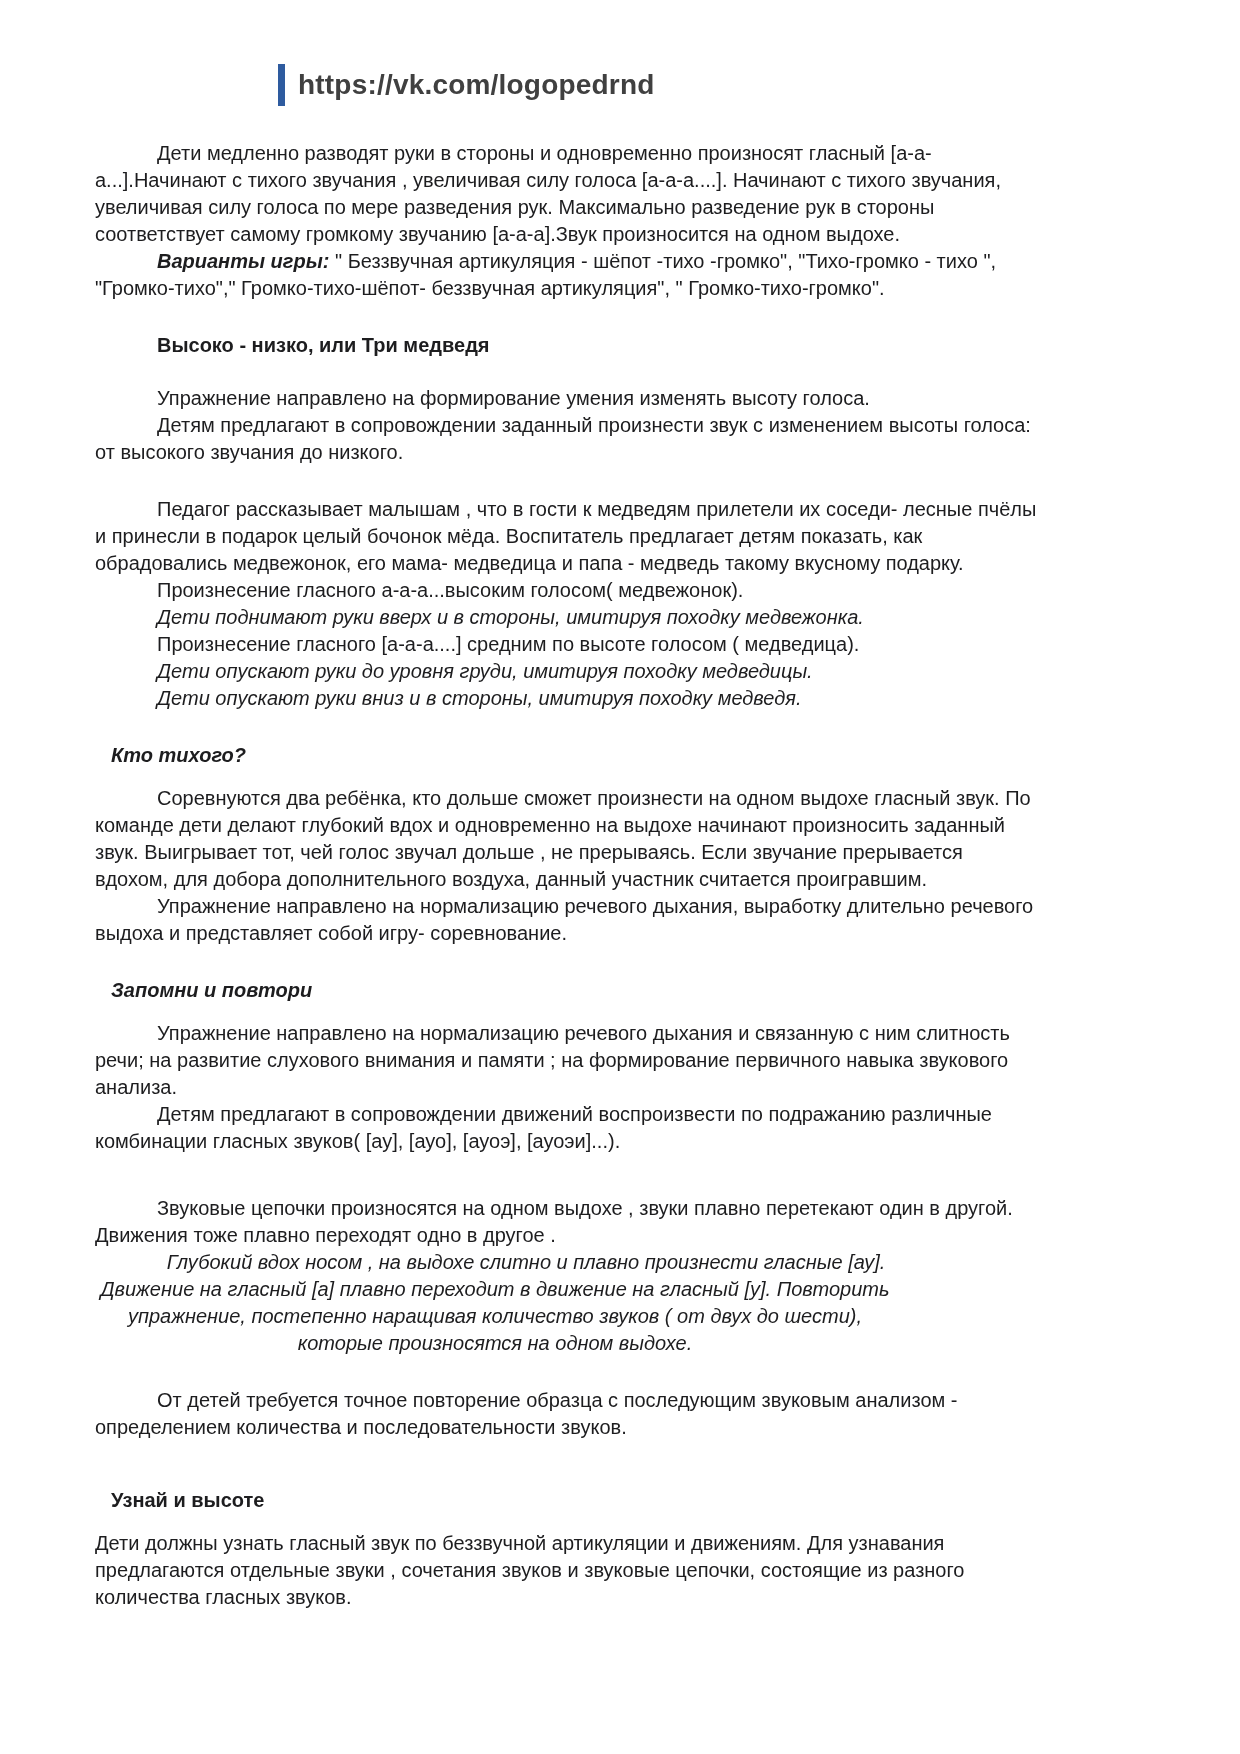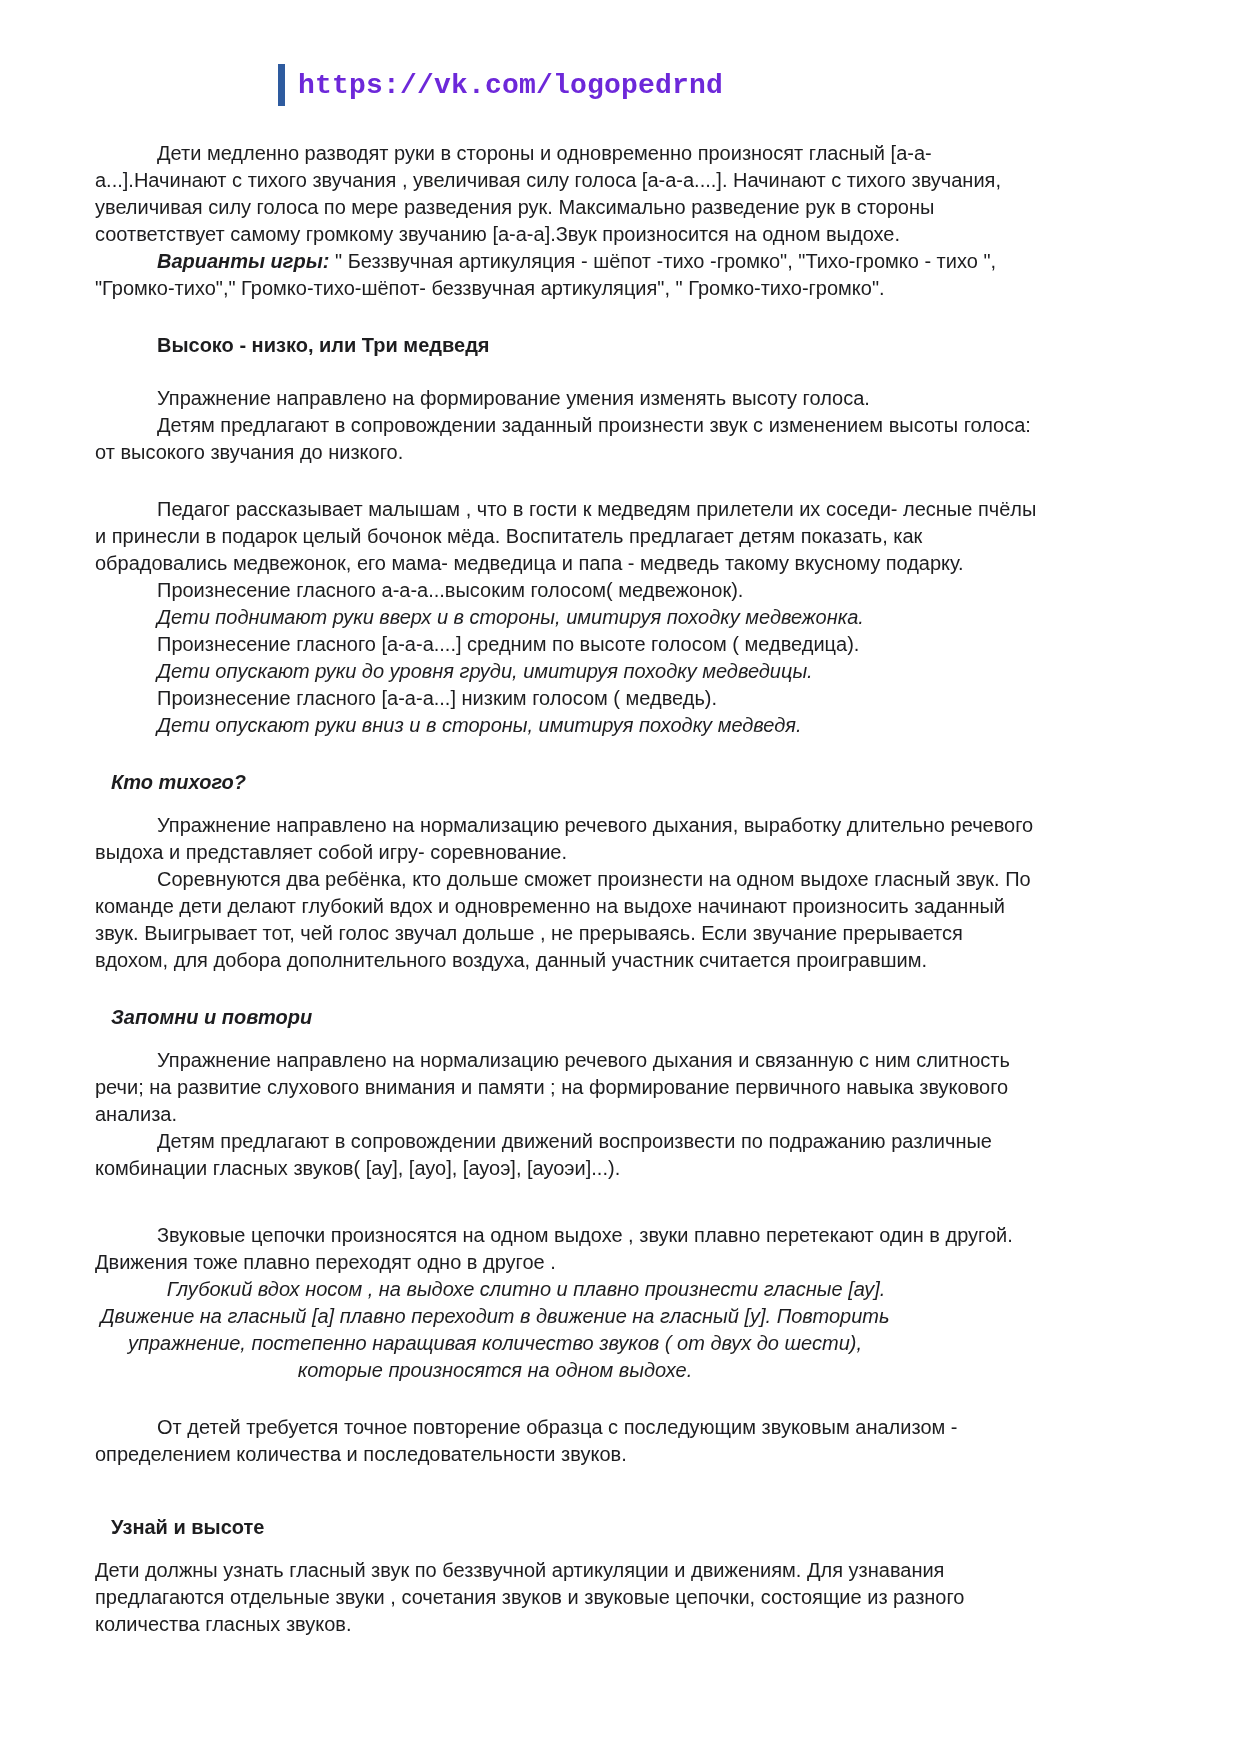--- a/index.html
+++ b/index.html
@@ -23,24 +23,24 @@
     margin-bottom: 34px;
   }
   .accent-bar {
     width: 7px;
     height: 42px;
     background: #2e5b9f;
     margin-right: 13px;
     flex: 0 0 auto;
   }
   .url {
-    font-family: Liberation Mono, monospace;
+    font-family: Liberation Sans, sans-serif;
     font-weight: bold;
     font-size: 28px;
-    color: #6d28d9;
+    color: #404040;
     letter-spacing: 0.2px;
   }
   .doc {
     font-size: 20px;
     line-height: 27px;
   }
   .para { margin: 0; text-indent: 62px; }
   .flush { text-indent: 0; }
   .it { font-style: italic; }
   .narrow { max-width: 800px; text-align: center; }
@@ -79,26 +79,25 @@
 
     <p class="para">Упражнение направлено на формирование умения изменять высоту голоса.</p>
     <p class="para">Детям предлагают в сопровождении заданный произнести звук с изменением высоты голоса: от высокого звучания до низкого.</p>
 
     <p class="para sp-md">Педагог рассказывает малышам , что в гости к медведям прилетели их соседи- лесные пчёлы и принесли в подарок целый бочонок мёда. Воспитатель предлагает детям показать, как обрадовались медвежонок, его мама- медведица и папа - медведь такому вкусному подарку.</p>
 
     <p class="para">Произнесение гласного а-а-а...высоким голосом( медвежонок).</p>
     <p class="para it">Дети поднимают руки вверх и в стороны, имитируя походку медвежонка.</p>
     <p class="para">Произнесение гласного [а-а-а....] средним по высоте голосом ( медведица).</p>
     <p class="para it">Дети опускают руки до уровня груди, имитируя походку медведицы.</p>
-    <p class="para">Произнесение гласного [а-а-а...] низким голосом ( медведь).</p>
     <p class="para it">Дети опускают руки вниз и в стороны, имитируя походку медведя.</p>
 
     <h2 class="h h-it sp-md">Кто тихого?</h2>
+    <p class="para">Соревнуются два ребёнка, кто дольше сможет произнести на одном выдохе гласный звук. По команде дети делают глубокий вдох и одновременно на выдохе начинают произносить заданный звук. Выигрывает тот, чей голос звучал дольше , не прерываясь. Если звучание прерывается вдохом, для добора дополнительного воздуха, данный участник считается проигравшим.</p>
     <p class="para">Упражнение направлено на нормализацию речевого дыхания, выработку длительно речевого выдоха и представляет собой игру- соревнование.</p>
-    <p class="para">Соревнуются два ребёнка, кто дольше сможет произнести на одном выдохе гласный звук. По команде дети делают глубокий вдох и одновременно на выдохе начинают произносить заданный звук. Выигрывает тот, чей голос звучал дольше , не прерываясь. Если звучание прерывается вдохом, для добора дополнительного воздуха, данный участник считается проигравшим.</p>
 
     <h2 class="h h-it sp-md">Запомни и повтори</h2>
     <p class="para">Упражнение направлено на нормализацию речевого дыхания и связанную с ним слитность речи; на развитие слухового внимания и памяти ; на формирование первичного навыка звукового анализа.</p>
     <p class="para">Детям предлагают в сопровождении движений воспроизвести по подражанию различные комбинации гласных звуков( [ау], [ауо], [ауоэ], [ауоэи]...).</p>
 
     <p class="para sp-lg">Звуковые цепочки произносятся на одном выдохе , звуки плавно перетекают один в другой. Движения тоже плавно переходят одно в другое .</p>
     <p class="para it narrow">Глубокий вдох носом , на выдохе слитно и плавно произнести гласные [ау]. Движение на гласный [а] плавно переходит в движение на гласный [у]. Повторить упражнение, постепенно наращивая количество звуков ( от двух до шести), которые произносятся на одном выдохе.</p>
 
     <p class="para sp-md">От детей требуется точное повторение образца с последующим звуковым анализом - определением количества и последовательности звуков.</p>
 

